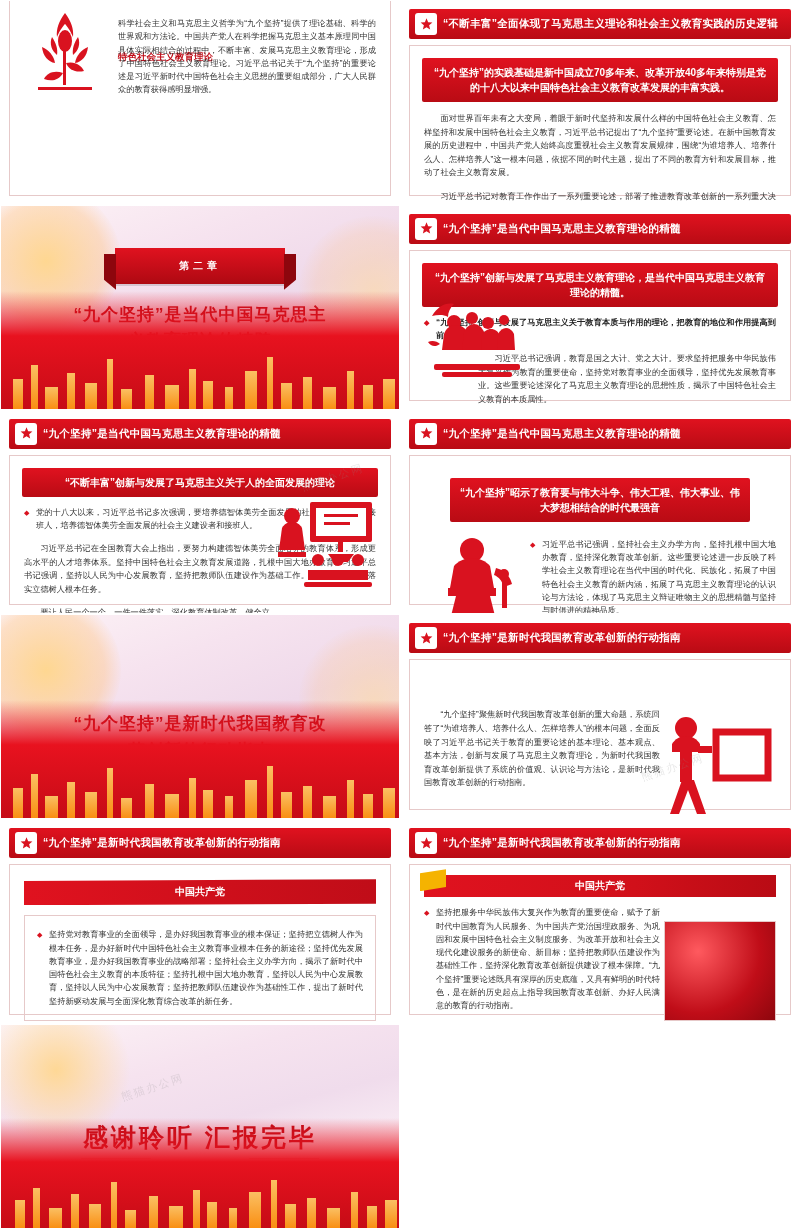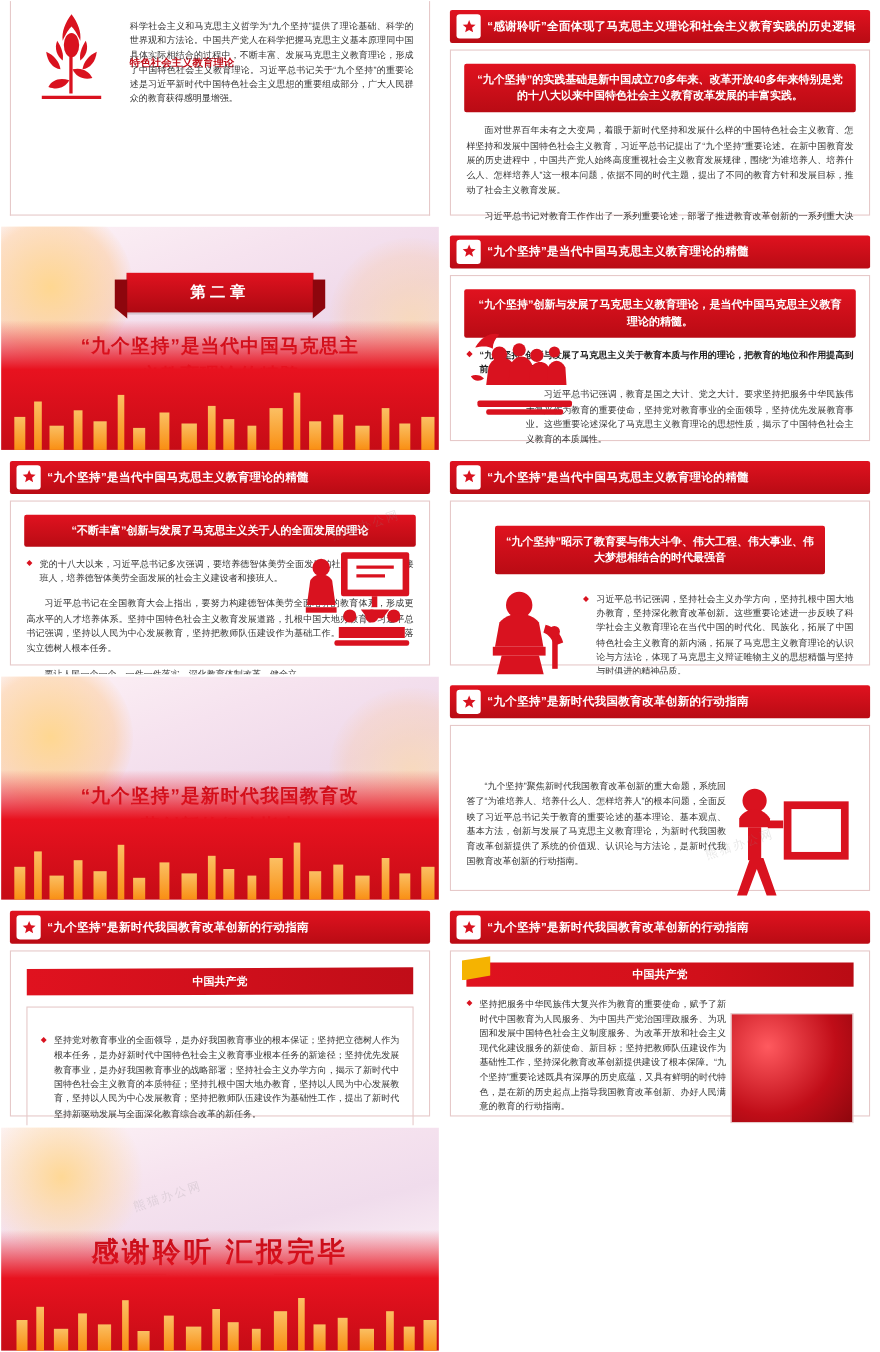--- a/index.html
+++ b/index.html
@@ -86,21 +86,21 @@
   }
   .chapter .glow {
     position:absolute; width: 150px; height: 150px; border-radius: 50%;
     background: radial-gradient(circle at 50% 50%, rgba(255,214,140,.95), rgba(255,190,110,.35) 55%, rgba(255,190,110,0) 72%);
   }
   .chapter .ribbon {
     position: absolute; left: 50%; transform: translateX(-50%);
     top: 42px; width: 170px; height: 36px;
     background: linear-gradient(180deg,#e0121f,#ae0912);
     display:flex; align-items:center; justify-content:center;
-    color:#fff; font-size: 14px; font-weight: bold; letter-spacing: 4px;
+    color:#fff; font-size: 10px; font-weight: bold; letter-spacing: 4px;
     box-shadow: 0 2px 0 rgba(0,0,0,.12);
   }
   .chapter .ribbon::before, .chapter .ribbon::after {
     content:""; position:absolute; top:6px; width:12px; height:36px;
     background: #8d060d;
   }
   .chapter .ribbon::before { left:-11px; clip-path: polygon(0 0,100% 0,100% 100%,0 72%); }
   .chapter .ribbon::after  { right:-11px; clip-path: polygon(0 0,100% 0,100% 72%,0 100%); }
   .chapter .ctitle {
     position:absolute; left: 30px; right: 30px; top: 96px;
@@ -173,21 +173,21 @@
     background: linear-gradient(90deg,#e0121f,#d1101a 60%,#b90b14);
     color:#fff; font-size: 10px; font-weight:bold;
     display:flex; align-items:center; justify-content:center;
     position: relative;
   }
   .partybar .flag {
     position:absolute; left: -4px; top: -6px; width: 26px; height: 22px;
     background:#f5b301; clip-path: polygon(0 18%,100% 0,100% 80%,0 100%);
   }
   .boxed {
-    margin: 10px 14px; border: 1px solid #e6c9c9; padding: 23px 12px;
+    margin: 10px 14px; border: 1px solid #e6c9c9; padding: 12px 12px;
   }
 </style>
 </head>
 <body>
 
 <div class="deck">
 
 
   <div class="slide s2">
     <div class="box">
@@ -212,21 +212,21 @@
     </div>
   </div>
 
   <div class="slide">
     <div class="hdrbar">
       <span class="badge">
         <svg viewBox="0 0 24 24">
             <path fill="#d9121f" d="M12 2l2.6 6.3 6.8.5-5.2 4.4 1.6 6.6L12 16.3 6.2 19.8l1.6-6.6L2.6 8.8l6.8-.5z"></path>
           </svg>
       </span>
-      <span>“感谢聆听”全面体现了马克思主义理论和社会主义教育实践的历史逻辑</span>
+      <span>“不断丰富”全面体现了马克思主义理论和社会主义教育实践的历史逻辑</span>
     </div>
     <div class="panel">
       <div class="subbar">“九个坚持”的实践基础是新中国成立70多年来、改革开放40多年来特别是党的十八大以来中国特色社会主义教育改革发展的丰富实践。</div>
       <div class="bodytext">面对世界百年未有之大变局，着眼于新时代坚持和发展什么样的中国特色社会主义教育、怎样坚持和发展中国特色社会主义教育，习近平总书记提出了“九个坚持”重要论述。在新中国教育发展的历史进程中，中国共产党人始终高度重视社会主义教育发展规律，围绕“为谁培养人、培养什么人、怎样培养人”这一根本问题，依据不同的时代主题，提出了不同的教育方针和发展目标，推动了社会主义教育发展。</div>
       <div class="bodytext">习近平总书记对教育工作作出了一系列重要论述，部署了推进教育改革创新的一系列重大决策。我国教育改革创新取得了历史性成就，广大人民群众的教育获得感明显增强。我国教育国际影响力显著提高，中国人民的思想境界和科学文化素质全面提高。</div>
 
     </div>
   </div>
 
   <div class="slide chapter">

